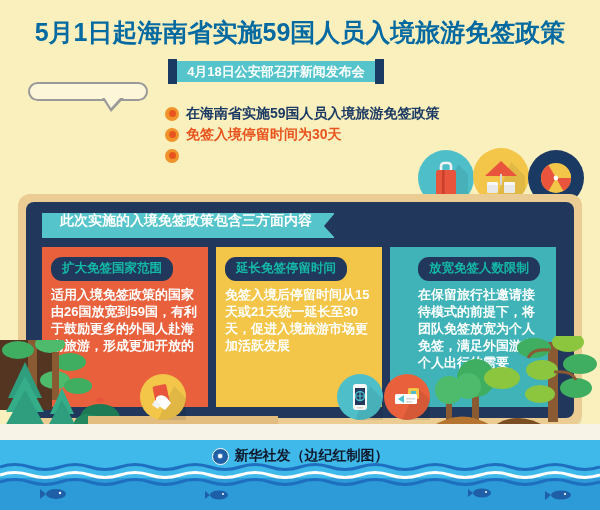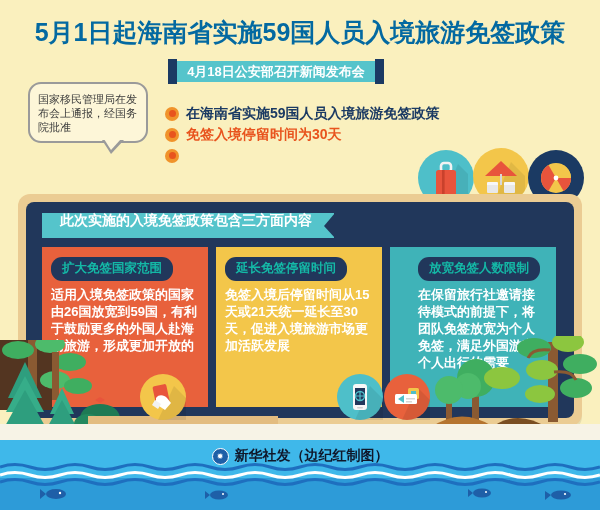--- a/index.html
+++ b/index.html
@@ -198,21 +198,20 @@
   <div class="title">5月1日起海南省实施59国人员入境旅游免签政策</div>
 
   <div class="subbanner">
     <div class="body"></div>
     <div class="cap l"></div>
     <div class="cap r"></div>
     <div class="txt">4月18日公安部召开新闻发布会</div>
   </div>
 
   <div class="bubble">
-    <div>国家移民管理局在发布会上通报，经国务院批准</div>
     <div class="tail"></div>
     <div class="tail-in"></div>
   </div>
 
   <div class="bullets">
     <div class="brow">
       <span class="bdot">
           <i></i>
         </span>
       <span class="btext navy">在海南省实施59国人员入境旅游免签政策</span>

